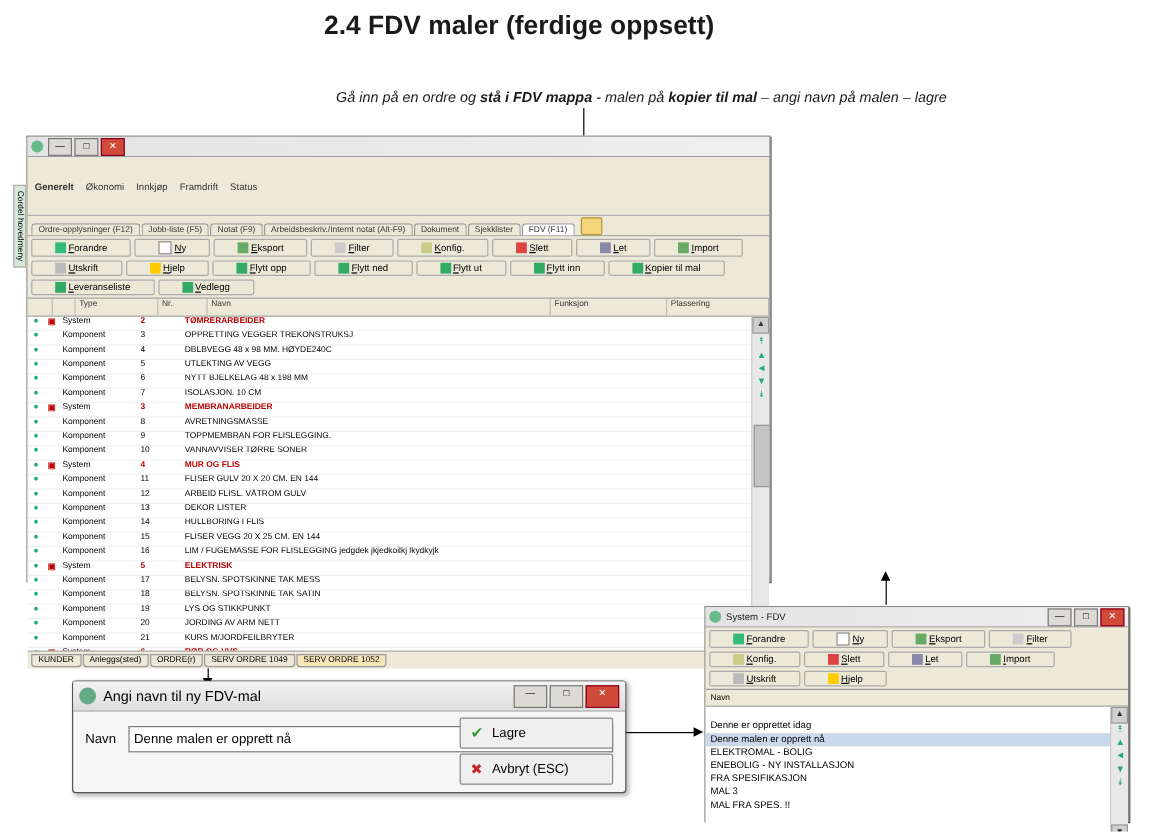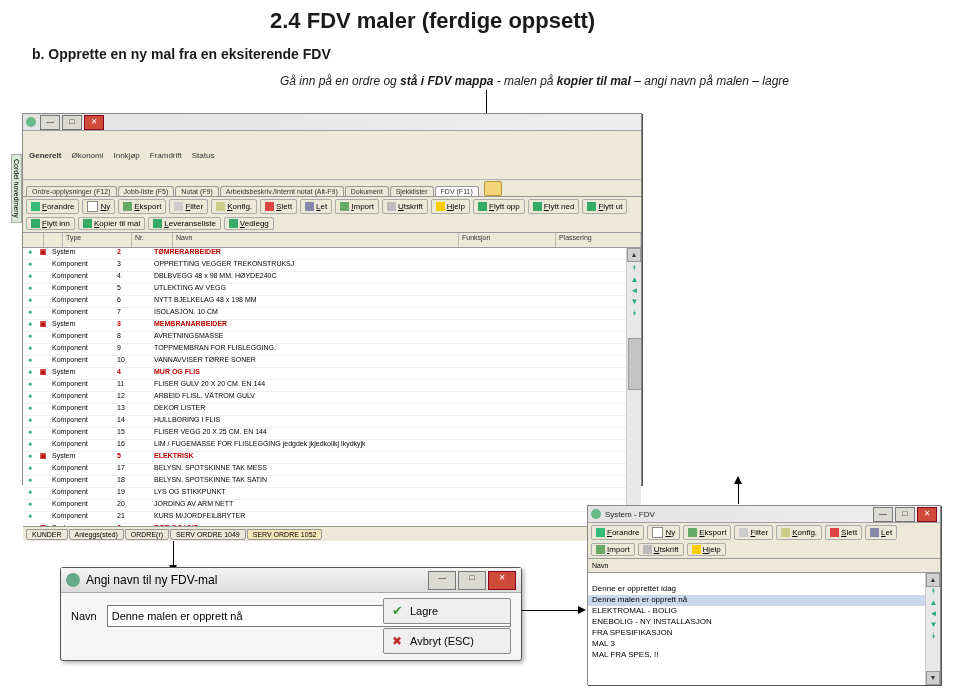--- a/index.html
+++ b/index.html
@@ -24,21 +24,21 @@
   .menubar{height:14px;background:#ece9d8;border-bottom:1px solid #b0b0b0;display:flex;align-items:center;gap:10px;padding:17px 6px;font-size:8px;color:#333}
   .menubar .m{ }
   .menubar .mbold{font-weight:700}
 
   .tabsrow{height:16px;background:#ece9d8;border-bottom:1px solid #999;display:flex;align-items:flex-end;padding:0 3px;gap:1px;font-size:7px;color:#333}
   .tabsrow .tab{background:#ece9d8;border:1px solid #999;border-bottom:none;border-radius:3px 3px 0 0;padding:1px 5px;white-space:nowrap}
   .tabsrow .tab.active{background:#fff}
   .folderbtn{margin-left:4px;width:16px;height:13px;background:#f3d67a;border:1px solid #b89236;border-radius:2px}
 
   .toolbar{background:#ece9d8;border-bottom:1px solid #999;padding:2px 3px;display:flex;flex-wrap:wrap;gap:3px;font-size:8px}
-  .tbtn{display:flex;align-items:center;gap:2px;background:#ece9d8;border:1px solid #aaa;border-radius:2px;padding:1px 4px;white-space:nowrap}
+  .tbtn{display:flex;align-items:center;gap:2px;background:#ece9d8;border:1px solid #aaa;border-radius:2px;padding:1px 19px;white-space:nowrap}
   .tbtn .ico{width:9px;height:9px;display:inline-block}
   .ico-edit{background:#3b7}
   .ico-new{background:#fff;border:1px solid #888}
   .ico-exp{background:#6a6}
   .ico-fil{background:#ccc}
   .ico-cfg{background:#cc8}
   .ico-del{background:#d44}
   .ico-find{background:#88a}
   .ico-imp{background:#6a6}
   .ico-prt{background:#bbb}
@@ -100,21 +100,20 @@
   .mallist .mr{height:11px;font-size:8px;padding:0 4px;white-space:nowrap}
   .mallist .mr.sel{background:#cbd8ec}
   .mallist .scrollbar-v .navicons{top:14px}
 
 </style>
 </head>
 <body>
 
 <div class="page">
   <div class="doc-title">2.4 FDV maler (ferdige oppsett)</div>
-  <div class="doc-subtitle">b. Opprette en ny mal fra en eksiterende FDV</div>
   <div class="doc-instr">
     <span>Gå inn på en ordre og </span><b>stå i FDV mappa</b><span> -  malen på </span><b>kopier til mal</b><span> – angi navn på malen – lagre</span>
   </div>
 
   <div class="arrow-dn" style="left:486px;top:90px;height:85px"></div>
   <div class="arrow-head" style="left:482px;top:173px"></div>
 
   <div class="arrow-dn" style="left:173px;top:485px;height:82px"></div>
   <div class="arrow-head" style="left:169px;top:565px"></div>
   <div style="position:absolute;left:520px;top:610px;width:60px;border-top:1px solid #000"></div>

